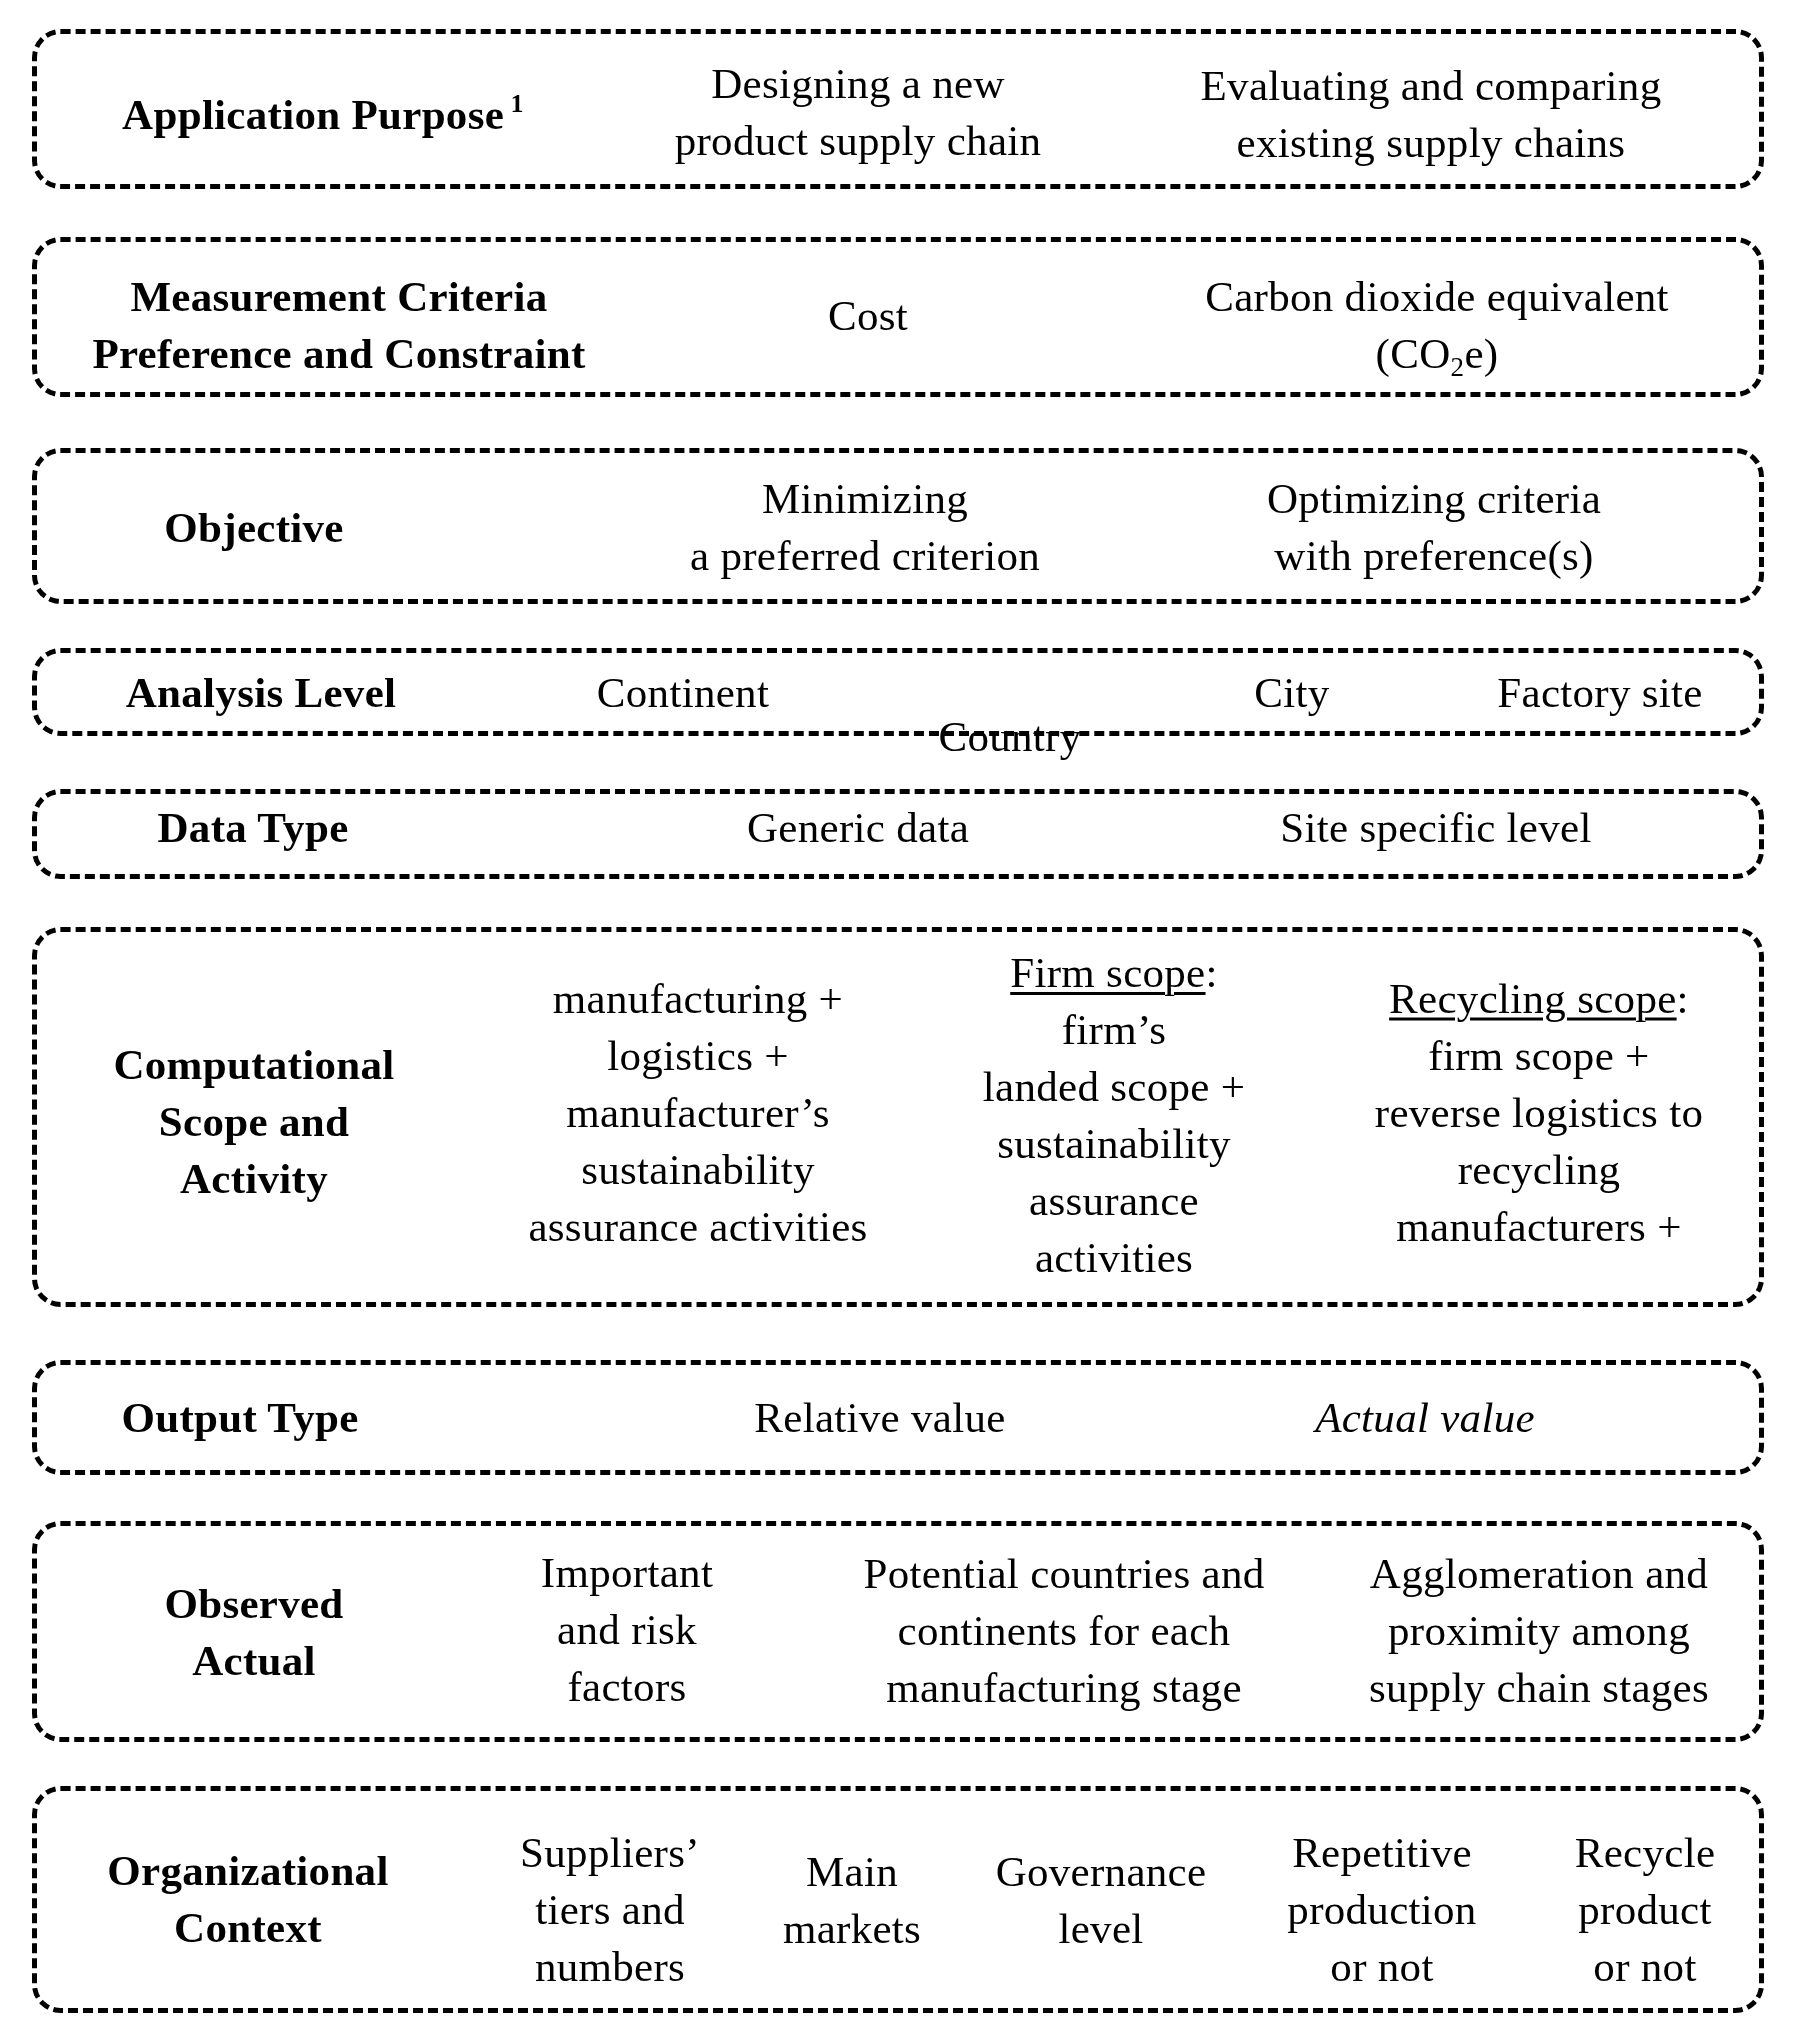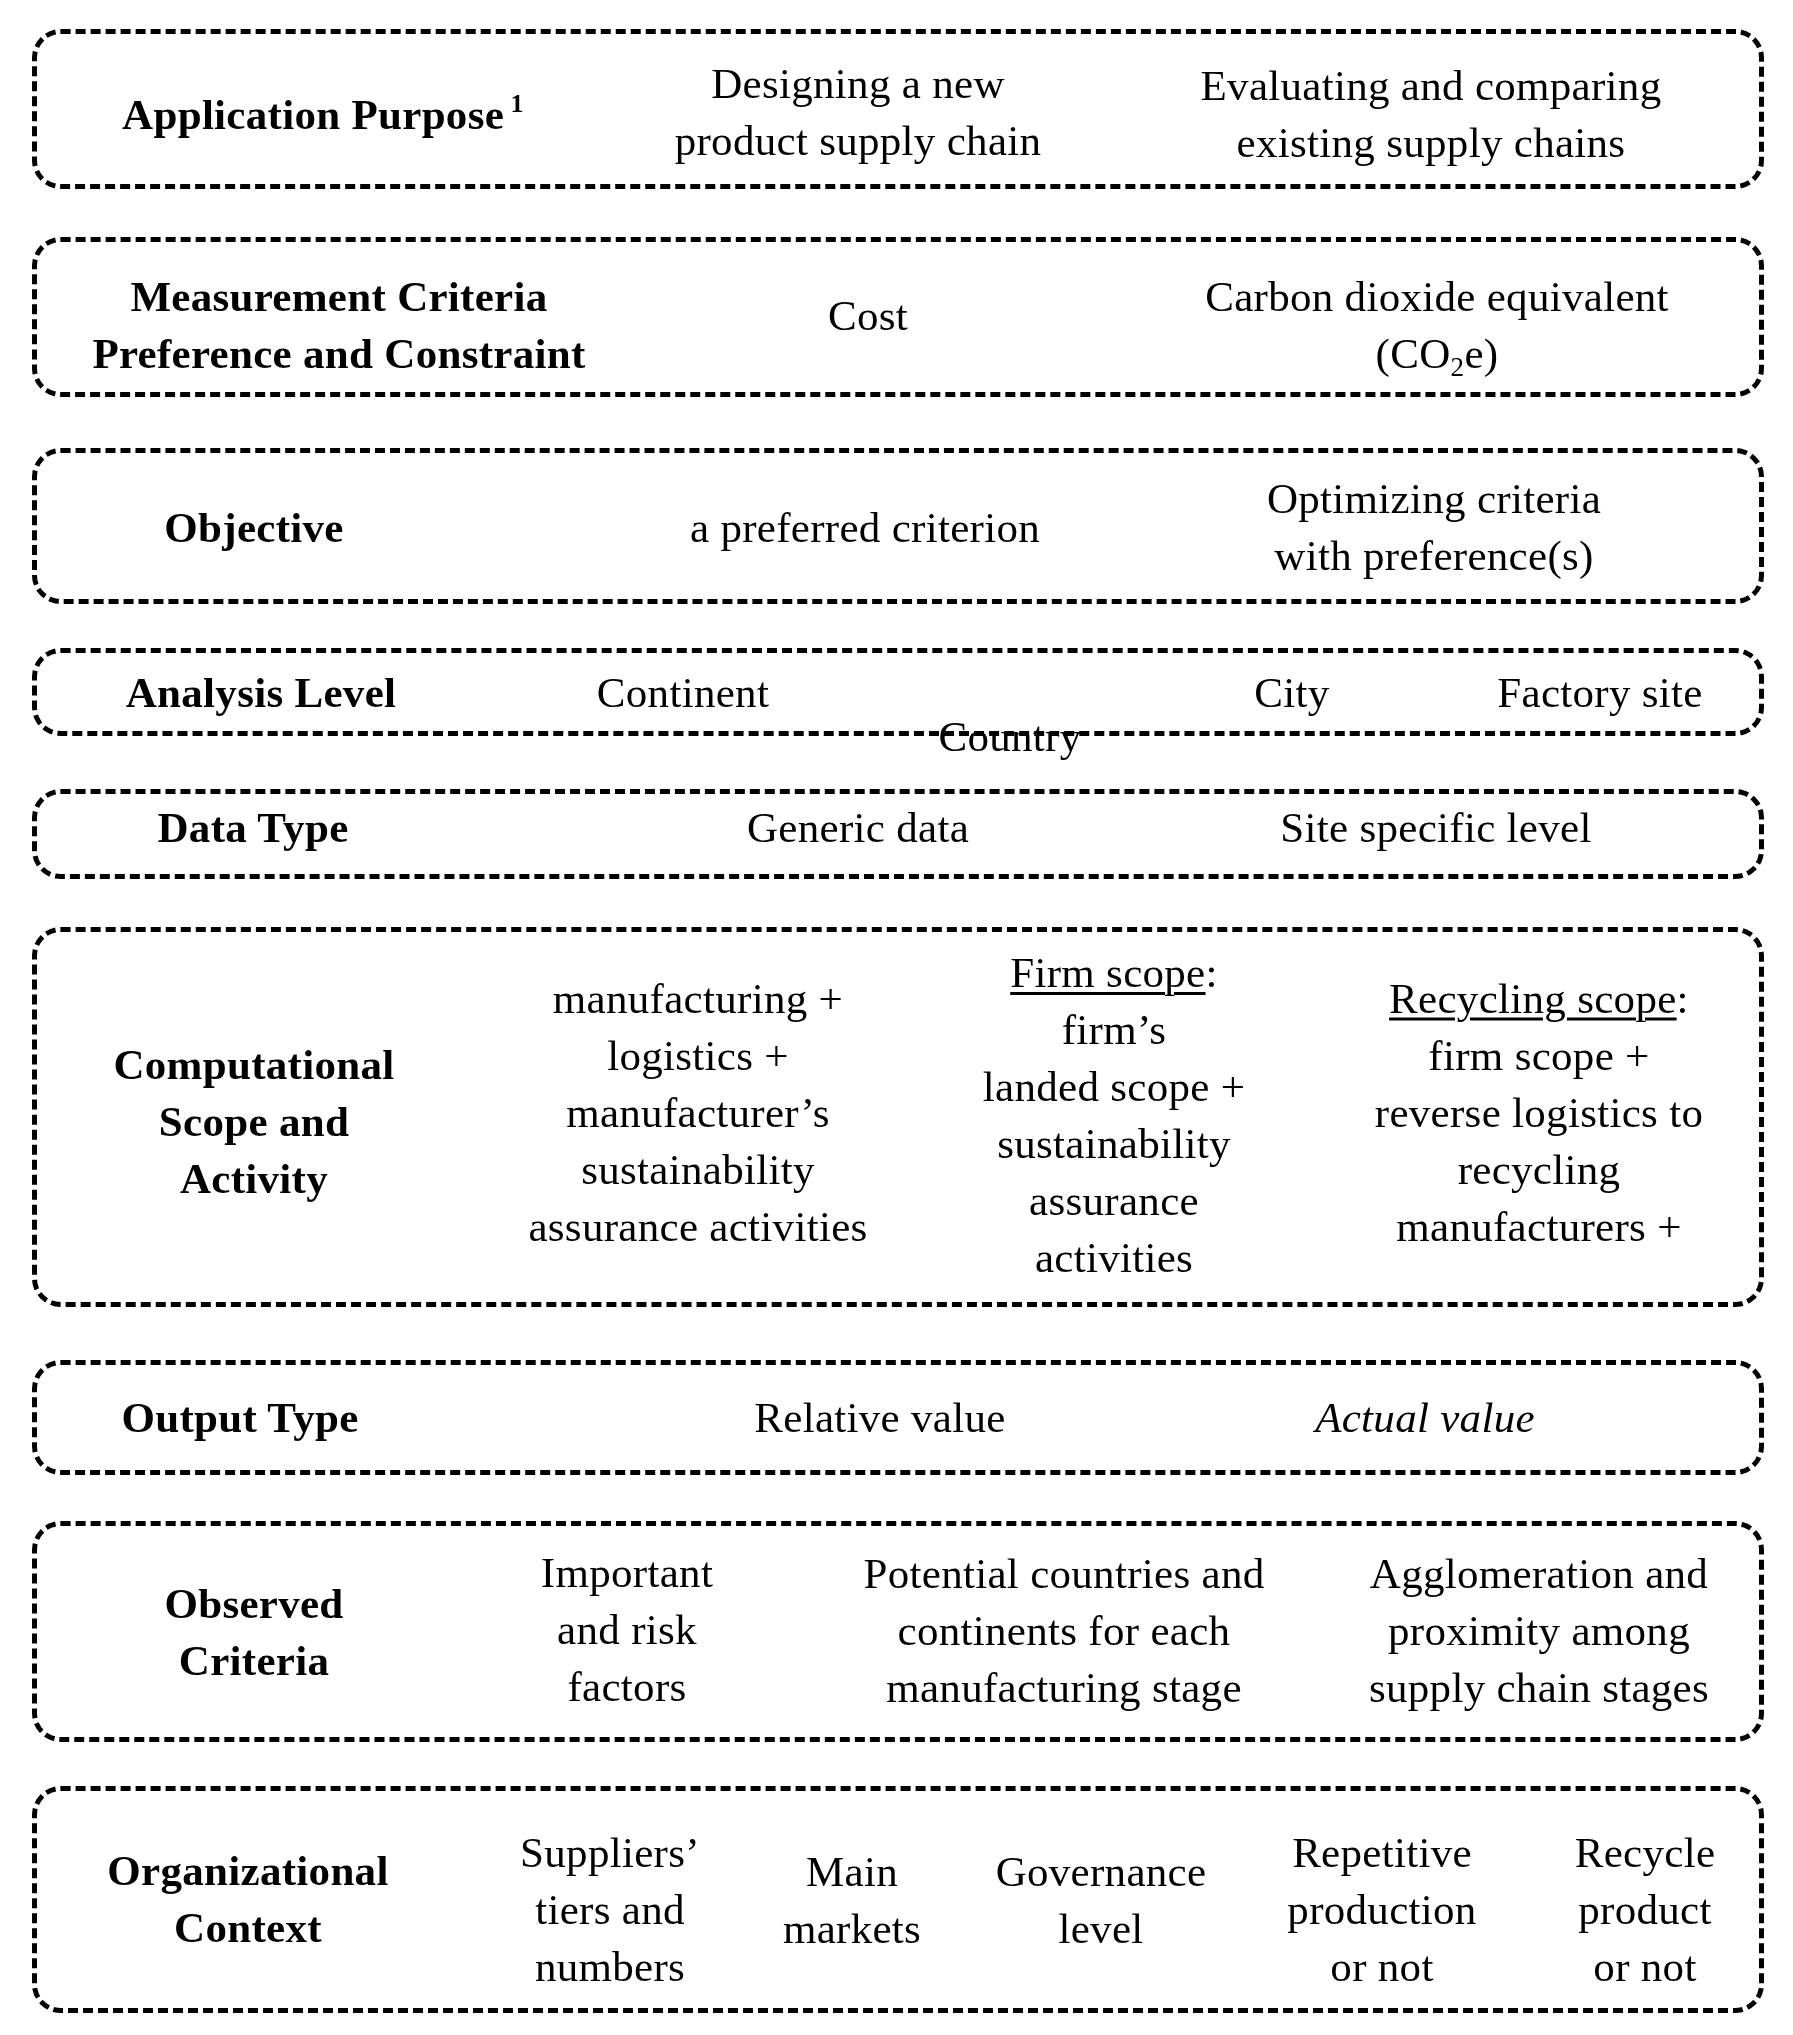--- a/index.html
+++ b/index.html
@@ -69,20 +69,21 @@
 <div class="cell" style="left:1437px;top:325px;">
   <span class="line">Carbon dioxide equivalent</span>
   <span class="line"><span>(CO</span><sub class="co">2</sub><span>e)</span></span>
 </div>
 
 <div class="box" style="top:448px;height:156px;"></div>
 <div class="cell label" style="left:254px;top:527px;">
   <span>Objective</span>
 </div>
 <div class="cell" style="left:865px;top:527px;">
+  <span class="line">Minimizing</span>
   <span class="line">a preferred criterion</span>
 </div>
 <div class="cell" style="left:1434px;top:527px;">
   <span class="line">Optimizing criteria</span>
   <span class="line">with preference(s)</span>
 </div>
 
 <div class="box" style="top:648px;height:88px;"></div>
 <div class="cell label" style="left:261px;top:692px;">
   <span>Analysis Level</span>
@@ -131,21 +132,21 @@
 <div class="box" style="top:1360px;height:115px;"></div>
 <div class="cell label" style="left:240px;top:1417px;">
   <span>Output Type</span>
 </div>
 <div class="cell" style="left:880px;top:1417px;"><span>Relative value</span></div>
 <div class="cell" style="left:1425px;top:1417px;font-style:italic;"><span>Actual value</span></div>
 
 <div class="box" style="top:1521px;height:221px;"></div>
 <div class="cell label" style="left:254px;top:1632px;">
   <span class="line">Observed</span>
-  <span class="line">Criteria</span>
+  <span class="line">Actual</span>
 </div>
 <div class="cell" style="left:627px;top:1629px;">
   <span class="line">Important</span>
   <span class="line">and risk</span>
   <span class="line">factors</span>
 </div>
 <div class="cell" style="left:1064px;top:1630px;">
   <span class="line">Potential countries and</span>
   <span class="line">continents for each</span>
   <span class="line">manufacturing stage</span>

